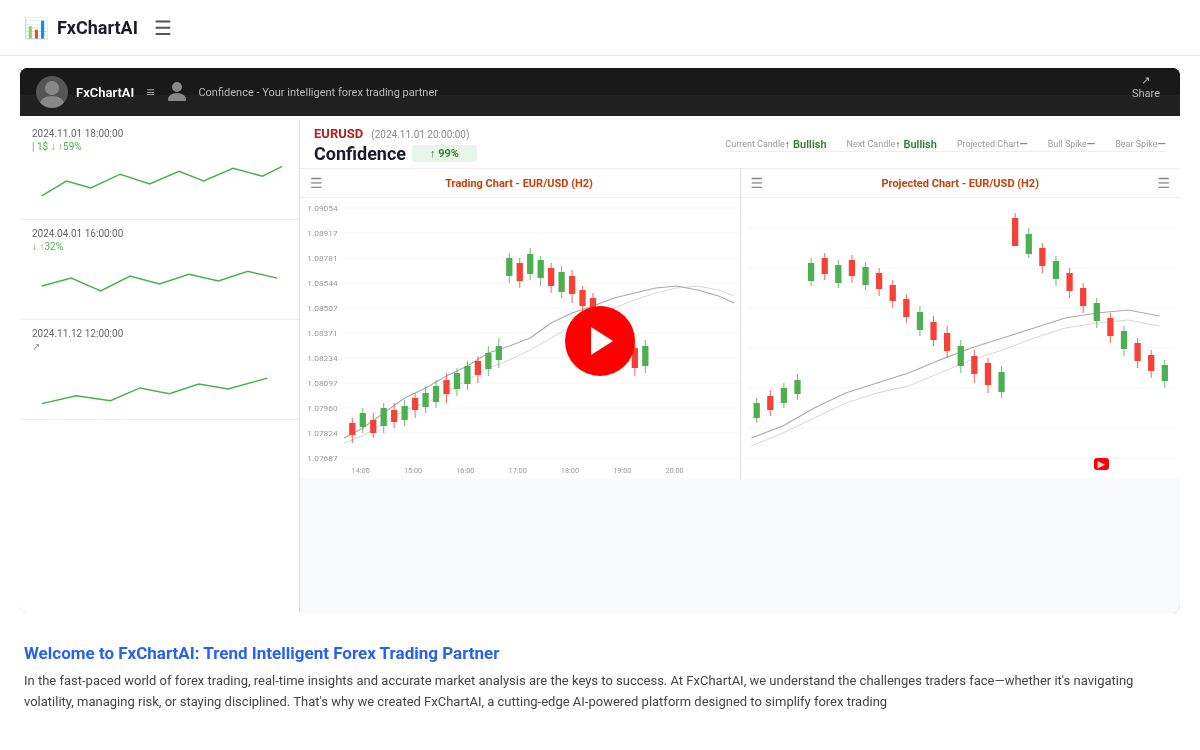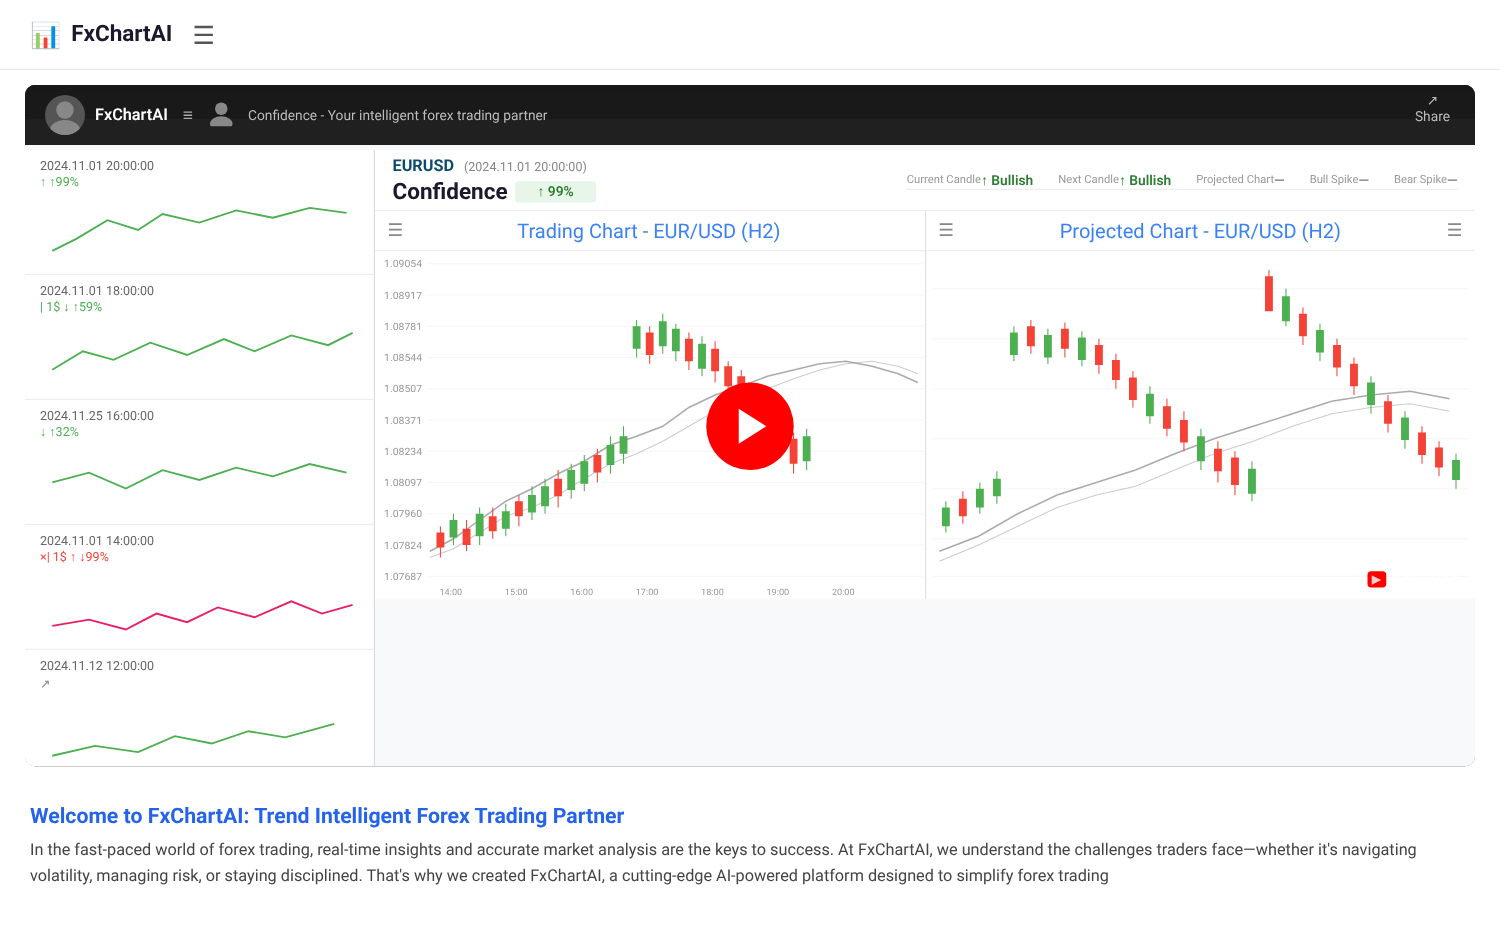--- a/index.html
+++ b/index.html
@@ -132,23 +132,23 @@
     .chart-panel:last-child { border-right: none; }
     .chart-panel-header {
       display: flex;
       align-items: center;
       justify-content: space-between;
       padding: 6px 10px;
       border-bottom: 1px solid #eee;
       background: #fff;
     }
     .chart-panel-title {
-      font-size: 16px;
-      font-weight: 400;
-      color: #3b82f6;
+      font-size: 11px;
+      font-weight: 700;
+      color: #c2410c;
     }
     .chart-menu-icon {
       color: #888;
       font-size: 14px;
       cursor: pointer;
     }
     .chart-svg-area {
       width: 100%;
       height: calc(100% - 30px);
     }
@@ -320,68 +320,54 @@
       <div class="vt-share">
         <span>↗</span>
         <span>Share</span>
       </div>
     </div>
 
     <div class="app-wrapper">
 
       <div class="left-panel">
 
-        <div class="mini-chart">
-          <div class="mini-chart-date">2024.11.01 20:00:00</div>
-          <div class="mini-chart-indicator">↑ ↑99%</div>
-          <svg class="mini-chart-canvas" viewBox="0 0 260 55">
-            <polyline points="10,45 30,35 55,20 80,28 100,15 130,22 160,12 190,18 220,10 250,14" fill="none" stroke="#4caf50" stroke-width="1.5"></polyline>
-          </svg>
-        </div>
 
         <div class="mini-chart">
           <div class="mini-chart-date">2024.11.01 18:00:00</div>
           <div class="mini-chart-indicator">| 1$  ↓ ↑59%</div>
           <svg class="mini-chart-canvas" viewBox="0 0 260 55">
             <polyline points="10,40 35,25 60,32 90,18 120,28 150,15 175,25 205,12 235,20 255,10" fill="none" stroke="#4caf50" stroke-width="1.5"></polyline>
           </svg>
         </div>
 
         <div class="mini-chart">
-          <div class="mini-chart-date">2024.11.25 16:00:00</div>
+          <div class="mini-chart-date">2024.04.01 16:00:00</div>
           <div class="mini-chart-indicator">↓ ↑32%</div>
           <svg class="mini-chart-canvas" viewBox="0 0 260 55">
             <polyline points="10,30 40,22 70,35 100,20 130,28 160,18 190,25 220,15 250,22" fill="none" stroke="#4caf50" stroke-width="1.5"></polyline>
           </svg>
         </div>
 
-        <div class="mini-chart">
-          <div class="mini-chart-date">2024.11.01 14:00:00</div>
-          <div class="mini-chart-indicator bear">×| 1$  ↑ ↓99%</div>
-          <svg class="mini-chart-canvas" viewBox="0 0 260 55">
-            <polyline points="10,45 40,40 70,48 95,35 120,42 145,30 175,38 205,25 230,35 255,28" fill="none" stroke="#e91e63" stroke-width="1.5"></polyline>
-          </svg>
-        </div>
 
         <div class="mini-chart">
           <div class="mini-chart-date">2024.11.12 12:00:00</div>
           <div class="mini-chart-indicator" style="color:#888">↗</div>
           <svg class="mini-chart-canvas" viewBox="0 0 260 55">
             <polyline points="10,48 45,40 80,45 110,32 140,38 170,28 200,33 240,22" fill="none" stroke="#4caf50" stroke-width="1.5"></polyline>
           </svg>
         </div>
       </div>
 
       <div class="right-panel">
 
         <div style="background:#fff; border-bottom:1px solid #eee; padding:6px 14px 4px 14px;">
           <div style="display:flex; align-items:center; justify-content:space-between;">
             <div>
               <div style="display:flex; align-items:baseline; gap:8px;">
-                <span style="font-size:13px;font-weight:700;color:#0c4a6e;">EURUSD</span>
+                <span style="font-size:13px;font-weight:700;color:#b91c1c;">EURUSD</span>
                 <span style="font-size:10px;color:#888;">(2024.11.01 20:00:00)</span>
               </div>
               <div style="display:flex; align-items:center; gap:6px; margin-top:2px;">
                 <span style="font-size:18px;font-weight:700;color:#1a1a2e;">Confidence</span>
                 <span style="background:#e8f5e9;color:#2e7d32;font-size:11px;font-weight:600;padding:2px 18px;border-radius:3px;">↑ 99%</span>
               </div>
             </div>
             <div class="header-signals" style="display:flex;gap:20px;padding:0;">
               <div class="hs-item">
                 <span class="hs-label">Current Candle</span>

